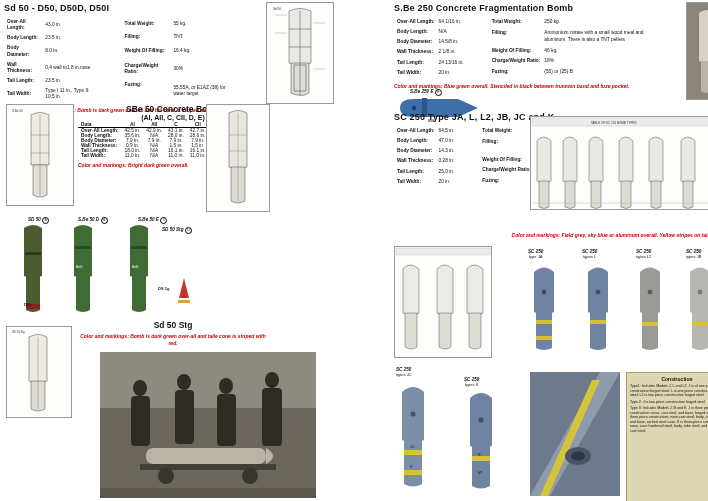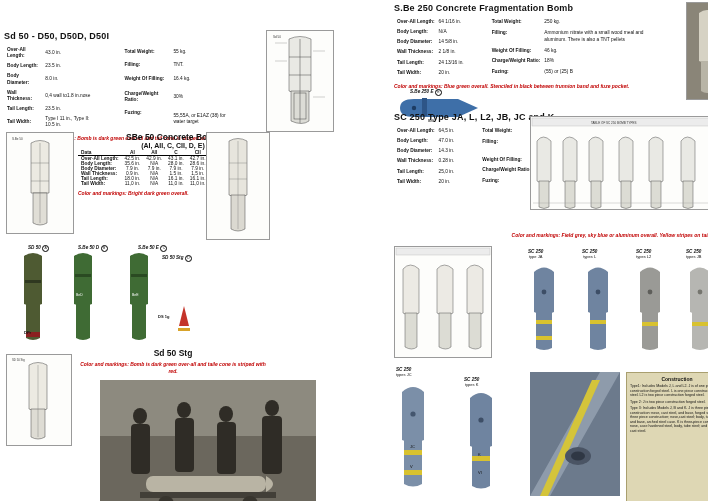--- a/index.html
+++ b/index.html
@@ -6,21 +6,21 @@
   body{
     width:708px;height:501px;
     background:#ffffff;
     font-family:"Liberation Sans", sans-serif;
     font-size:5.2px;
     color:#111;
     position:relative;
     overflow:hidden;
   }
   .page{position:relative;width:708px;height:501px;}
-  .col-left{position:absolute;left:0;top:0;width:360px;height:473px;margin-top:28px;}
+  .col-left{position:absolute;left:0;top:0;width:360px;height:473px;}
   .col-right{position:absolute;left:380px;top:0;width:348px;height:352px;}
 
   h1.title{
     font-size:9px;font-weight:bold;margin:0;padding:0;
     letter-spacing:0.2px;
   }
   h2.subtitle{
     font-size:8.5px;font-weight:bold;margin:0;padding:0;text-align:center;
   }
   .spec{font-size:4.8px;line-height:1.28;}

